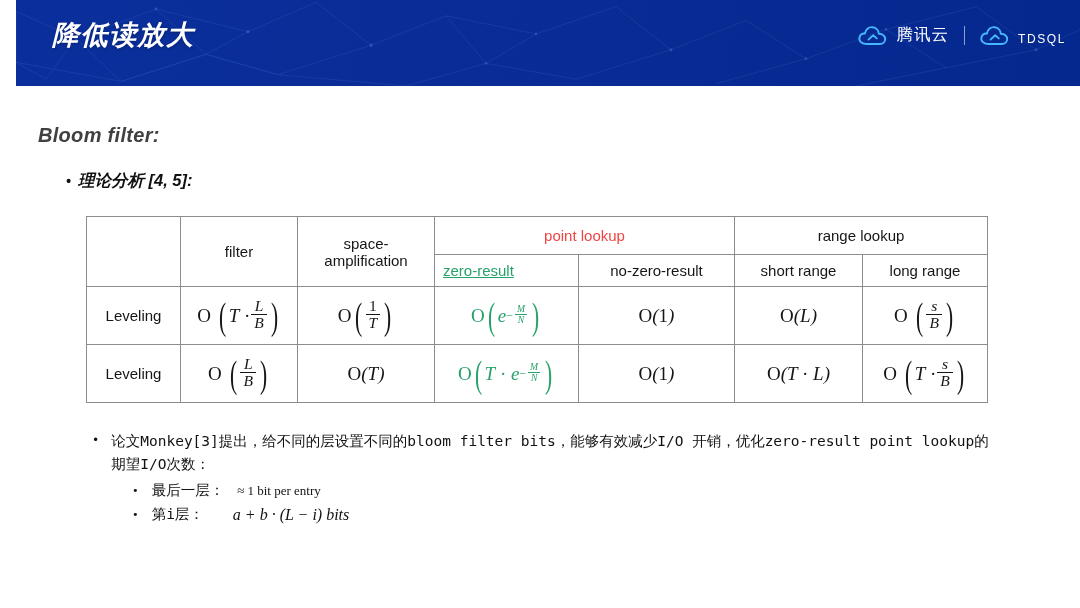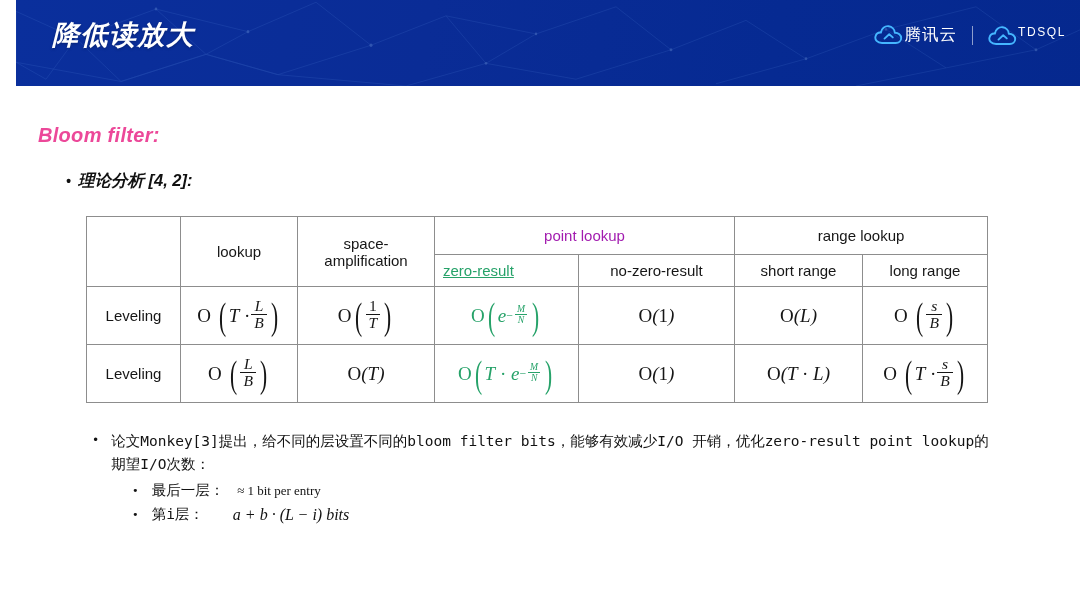--- a/index.html
+++ b/index.html
@@ -24,32 +24,32 @@
     color:#ffffff;font-size:27px;font-weight:bold;font-style:italic;
     letter-spacing:1.5px;
     text-shadow:0 1px 3px rgba(0,0,0,.28);
     white-space:nowrap;
   }
   
   .logos{
     position:absolute;right:30px;top:24px;
     display:flex;align-items:center;gap:15px;
   }
-  .logo-item{display:flex;align-items:flex-start;}
+  .logo-item{display:flex;align-items:flex-end;gap:8px;}
   .logo-text{
     color:#ffffff;font-size:16.5px;letter-spacing:1px;white-space:nowrap;
   }
   .logo-text.en{font-size:12px;letter-spacing:1.6px;}
   .logo-div{
     width:1px;height:19px;background:rgba(255,255,255,.55);
   }
   
   .bloom-head{
     position:absolute;left:38px;top:124px;
-    font-size:20px;font-weight:bold;font-style:italic;color:#ec4899;
+    font-size:20px;font-weight:bold;font-style:italic;color:#404040;
     letter-spacing:.3px;white-space:nowrap;
   }
   .theory-line{
     position:absolute;left:66px;top:170px;
     font-size:16.5px;font-weight:bold;font-style:italic;color:#111;
     white-space:nowrap;display:flex;align-items:center;gap:7px;
   }
   .dot{font-size:14px;line-height:1;}
   
   .tbl-wrap{position:absolute;left:86px;top:216px;width:901px;}
@@ -63,21 +63,21 @@
     padding:3px 4px;background:#fff;
     font-family:"Liberation Sans","DejaVu Sans",sans-serif;
   }
   td.blank{border-top:1px solid #8d8d8d;border-left:1px solid #8d8d8d;}
   td.rowlabel{
     text-align:left;padding-left:9px;font-size:15px;
   }
   .h1{height:38px;}
   .h2{height:32px;}
   .datarow{height:58px;}
-  .red{color:#a21caf;}
+  .red{color:#ef4444;}
   .green{color:#26a269;text-decoration:underline;}
   
   .m{font-family:"Liberation Serif","DejaVu Serif",serif;font-style:italic;font-size:19px;}
   .mn{font-style:normal;}
   .frac{
     display:inline-flex;flex-direction:column;align-items:center;
     vertical-align:middle;line-height:1.02;margin:0 1px;
     position:relative;top:-1px;
   }
   .frac .num{padding:0 3px;font-size:.82em;}
@@ -157,38 +157,38 @@
       </svg>
       <span class="logo-text en">TDSQL</span>
     </div>
   </div>
 </div>
 
 <div class="bloom-head">Bloom filter:</div>
 
 <div class="theory-line">
   <span class="dot">•</span>
-  <span>理论分析 [4, 2]:</span>
+  <span>理论分析 [4, 5]:</span>
 </div>
 
 <div class="tbl-wrap">
 <table class="cmp">
   <colgroup>
     <col style="width:94px">
         <col style="width:117px">
         <col style="width:137px">
     <col style="width:144px">
         <col style="width:156px">
         <col style="width:128px">
         <col style="width:125px">
   </colgroup>
   <tbody>
     <tr class="h1">
       <td class="blank" rowspan="2"></td>
-      <td rowspan="2">lookup</td>
+      <td rowspan="2">filter</td>
       <td rowspan="2">space-amplification</td>
       <td colspan="2" class="red">point lookup</td>
       <td colspan="2">range lookup</td>
     </tr>
     <tr class="h2">
       <td class="green" style="text-align:left;padding-left:8px">zero-result</td>
       <td>no-zero-result</td>
       <td>short range</td>
       <td>long range</td>
     </tr>

